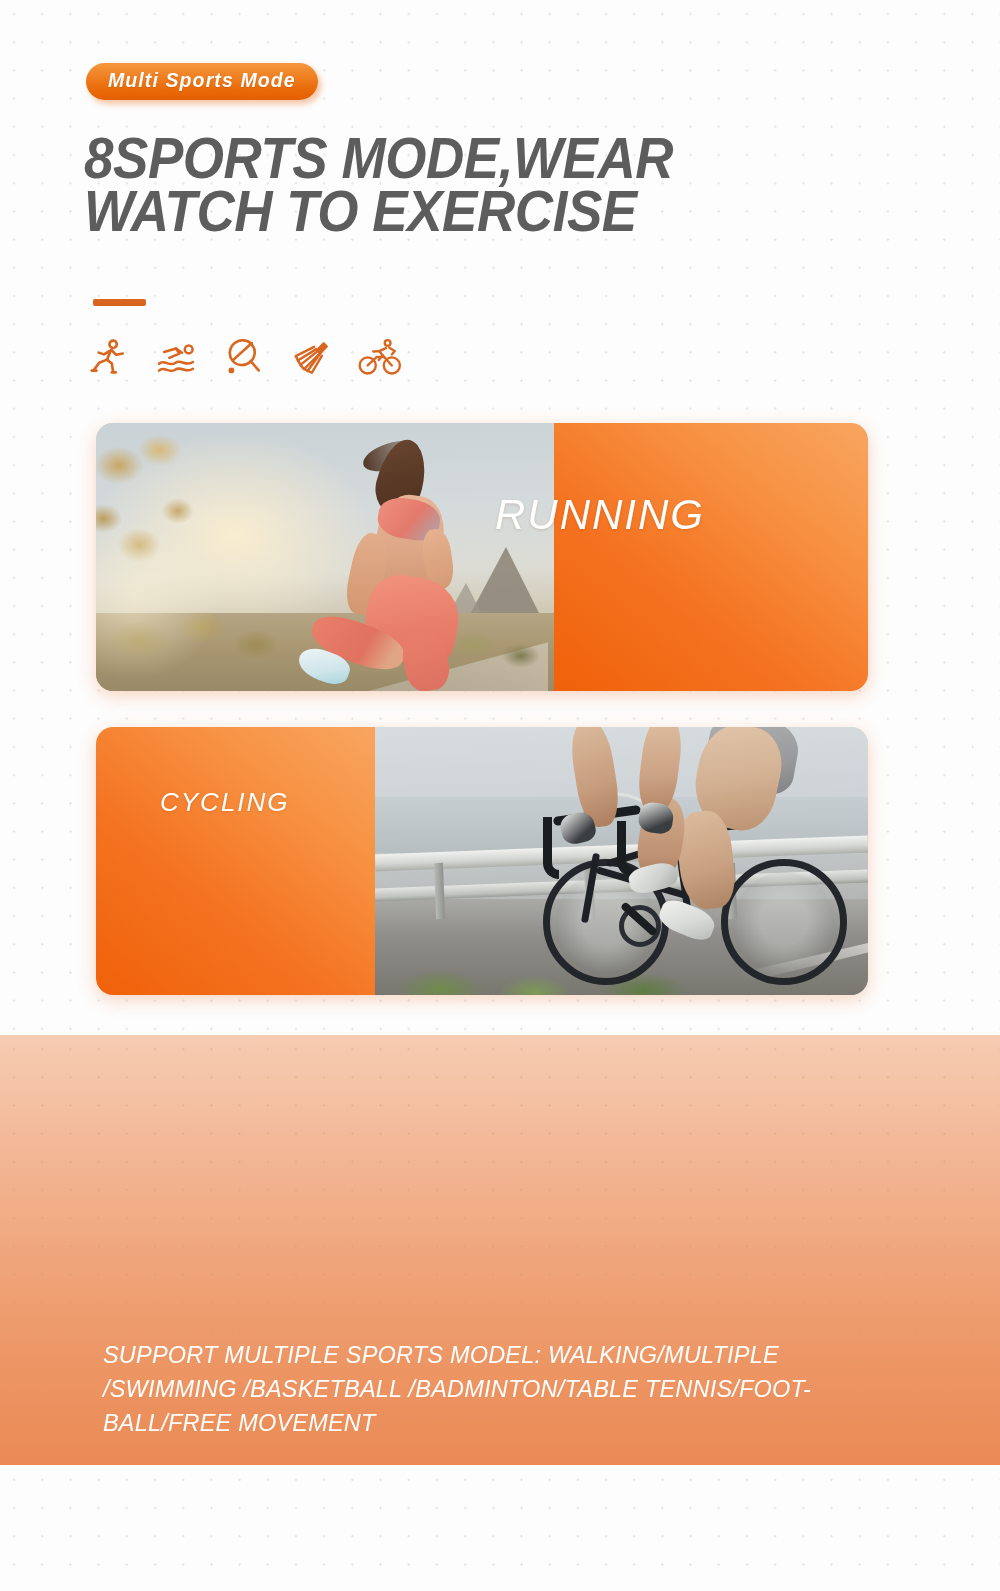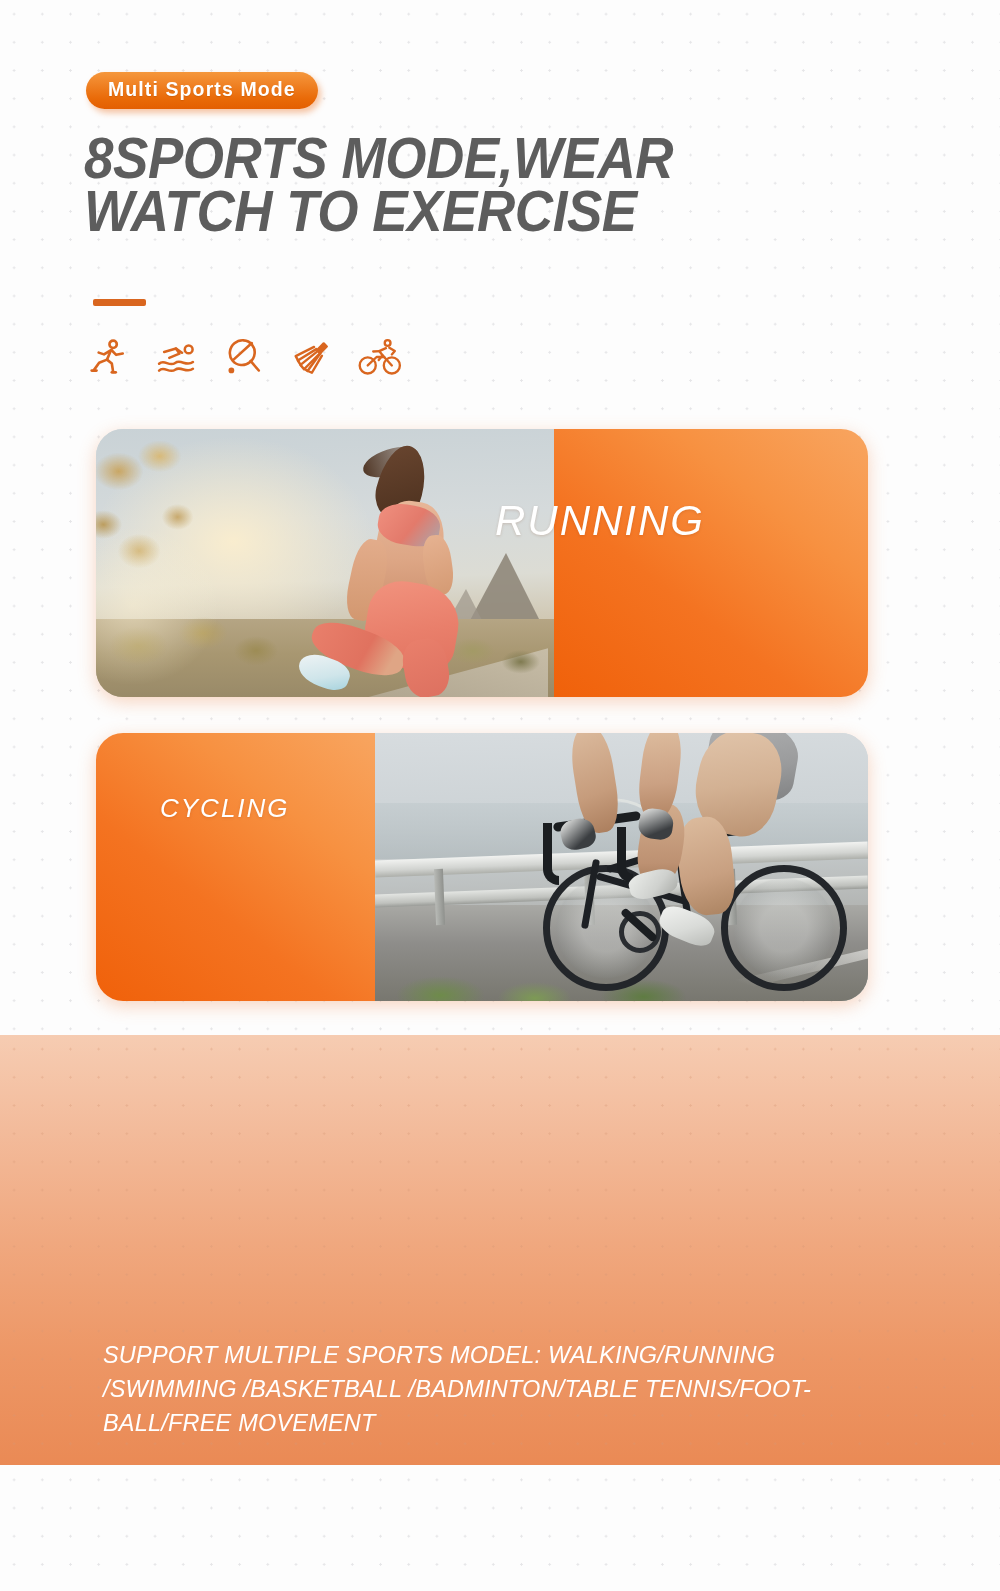--- a/index.html
+++ b/index.html
@@ -16,21 +16,21 @@
   .page {
     position:relative;
     width:1000px;
     height:1591px;
     background:
       radial-gradient(circle, #e6e6e8 1.1px, rgba(255,255,255,0) 1.2px) 0 0 / 28.2px 28.2px,
       #fdfdfd;
   }
 
   
-  .badge-wrap { position:absolute; left:86px; top:72px; }
+  .badge-wrap { position:absolute; left:86px; top:63px;font-style:italic; }
   .badge {
     position:relative;
     display:inline-block;
     padding:8px 22px 9px 22px;
     border-radius:999px;
     background:linear-gradient(180deg,#f5973c 0%,#f08326 32%,#e96a08 72%,#e35f02 100%);
     color:#ffffff;
     font-size:19.5px;
     font-weight:bold;
     letter-spacing:1.1px;
@@ -75,25 +75,24 @@
     top:336px;
     display:flex;
     align-items:center;
     gap:26px;
   }
   .icon-row .sport-icon { display:block; }
 
   
   .card {
     position:absolute;
-    border-radius:27px;
+    border-radius:17px;
     overflow:hidden;
     display:flex;
     box-shadow:0 5px 18px rgba(238,130,70,0.33);
-    margin-top:6px;
   }
   .card-pane { position:relative; height:100%; overflow:hidden; }
 
   .orange-pane {
     background:linear-gradient(38deg,#f0610a 0%,#f47321 38%,#f79141 70%,#f8a560 100%);
   }
 
   .card-label {
     position:absolute;
     color:#ffffff;
@@ -613,15 +612,15 @@
         <div class="cy-glove g1"></div>
         <div class="cy-glove g2"></div>
       </div>
     </div>
     <div class="card-label">CYCLING</div>
   </div>
 
   <div class="peach-band"></div>
 
 
-  <p class="caption">SUPPORT MULTIPLE SPORTS MODEL: WALKING/RUNNING /SWIMMING /BASKETBALL /BADMINTON/TABLE TENNIS/FOOT-BALL/FREE MOVEMENT</p>
+  <p class="caption">SUPPORT MULTIPLE SPORTS MODEL: WALKING/MULTIPLE /SWIMMING /BASKETBALL /BADMINTON/TABLE TENNIS/FOOT-BALL/FREE MOVEMENT</p>
 
 </div>
 
 </body></html>

